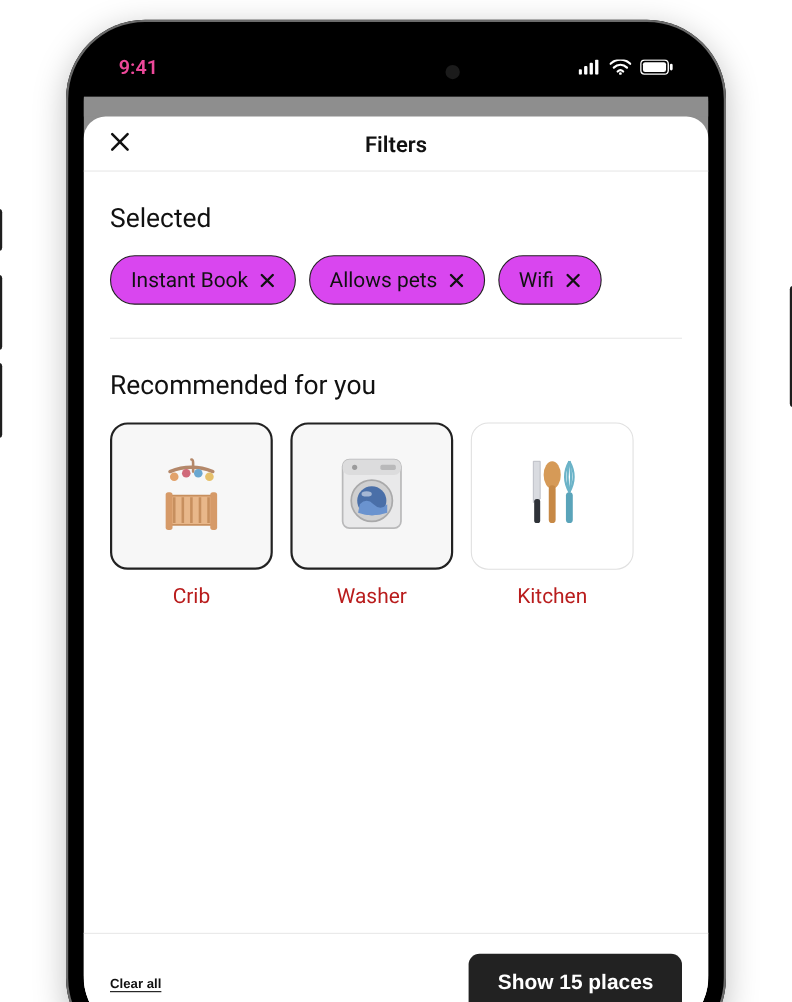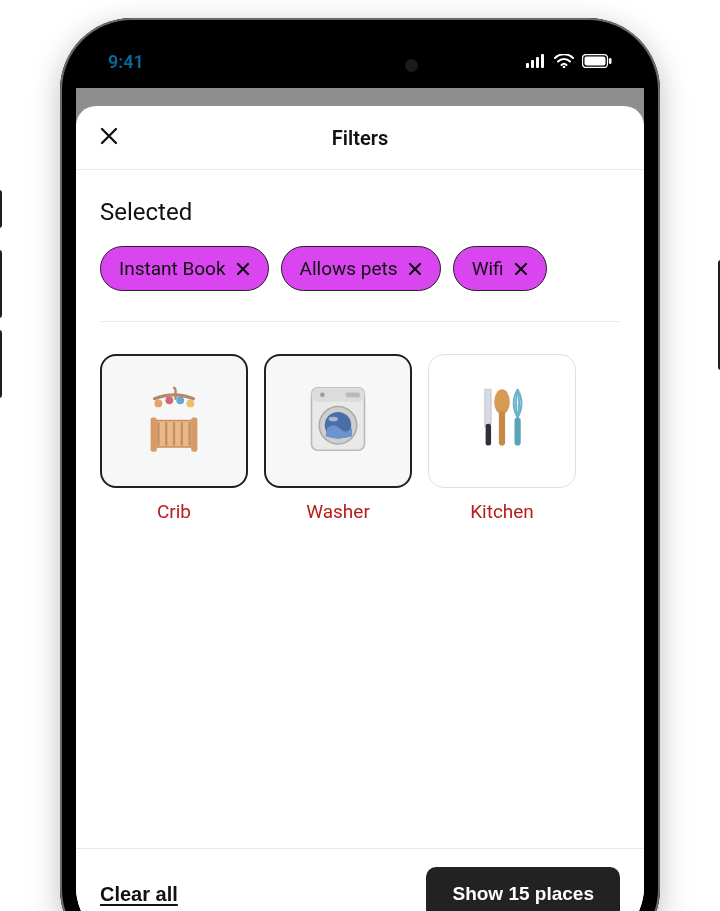--- a/index.html
+++ b/index.html
@@ -47,21 +47,21 @@
   .side-btn.left3 { left: -4px; top: 330px; width: 6px; height: 68px; }
   .side-btn.right1 { right: -4px; top: 260px; width: 6px; height: 110px; }
 
   
   .statusbar {
     height: 54px;
     display: flex;
     align-items: center;
     justify-content: space-between;
     padding: 0 32px;
-    color: #0369a1;
+    color: #ec4899;
     font-size: 18px;
     font-weight: 600;
     position: relative;
   }
   .statusbar .left { flex: 1; }
   .statusbar .right { flex: 1; display: flex; justify-content: flex-end; align-items: center; gap: 8px; }
   .notch {
     position: absolute;
     top: 14px;
     left: 50%;
@@ -97,21 +97,21 @@
   .sheet {
     flex: 1;
     background: #fff;
     border-top-left-radius: 20px;
     border-top-right-radius: 20px;
     display: flex;
     flex-direction: column;
     position: relative;
   }
   .sheet-header {
-    height: 64px;
+    height: 50px;
     display: flex;
     align-items: center;
     justify-content: center;
     border-bottom: 1px solid #e8e8e8;
     position: relative;
   }
   .sheet-header .close {
     position: absolute;
     left: 18px;
     top: 50%;
@@ -198,21 +198,21 @@
 
   .footer {
     border-top: 1px solid #e8e8e8;
     padding: 18px 24px 24px 24px;
     display: flex;
     align-items: center;
     justify-content: space-between;
     background: #fff;
   }
   .clear-all {
-    font-size: 20px;
+    font-size: 12px;
     font-weight: 600;
     color: #111;
     text-decoration: underline;
     cursor: pointer;
     text-underline-offset: 3px;
     background: none;
     border: none;
   }
   .show-btn {
     background: #222;
@@ -315,20 +315,21 @@
                   <span class="x">
                     <svg width="14" height="14" viewBox="0 0 14 14">
                         <path d="M2 2 L12 12 M12 2 L2 12" stroke="#111" stroke-width="2.2" stroke-linecap="round"></path>
                       </svg>
                   </span>
                 </div>
               </div>
             </div>
 
             <div class="section" style="border-bottom:none;">
+              <h2>Recommended for you</h2>
               <div class="recs">
 
                 <div class="rec selected">
                   <div class="rec-card">
                     <span>
                       <svg class="crib-svg" viewBox="0 0 100 100">
                         <path d="M50 10 Q52 10 52 14 L52 24" stroke="#b4886a" stroke-width="3" fill="none" stroke-linecap="round"></path>
                         <path d="M25 24 Q50 14 75 24" stroke="#b4886a" stroke-width="4" fill="none" stroke-linecap="round"></path>
                         <circle cx="30" cy="30" r="5" fill="#e2a26b"></circle>
                         <circle cx="44" cy="26" r="5" fill="#d06a7a"></circle>

